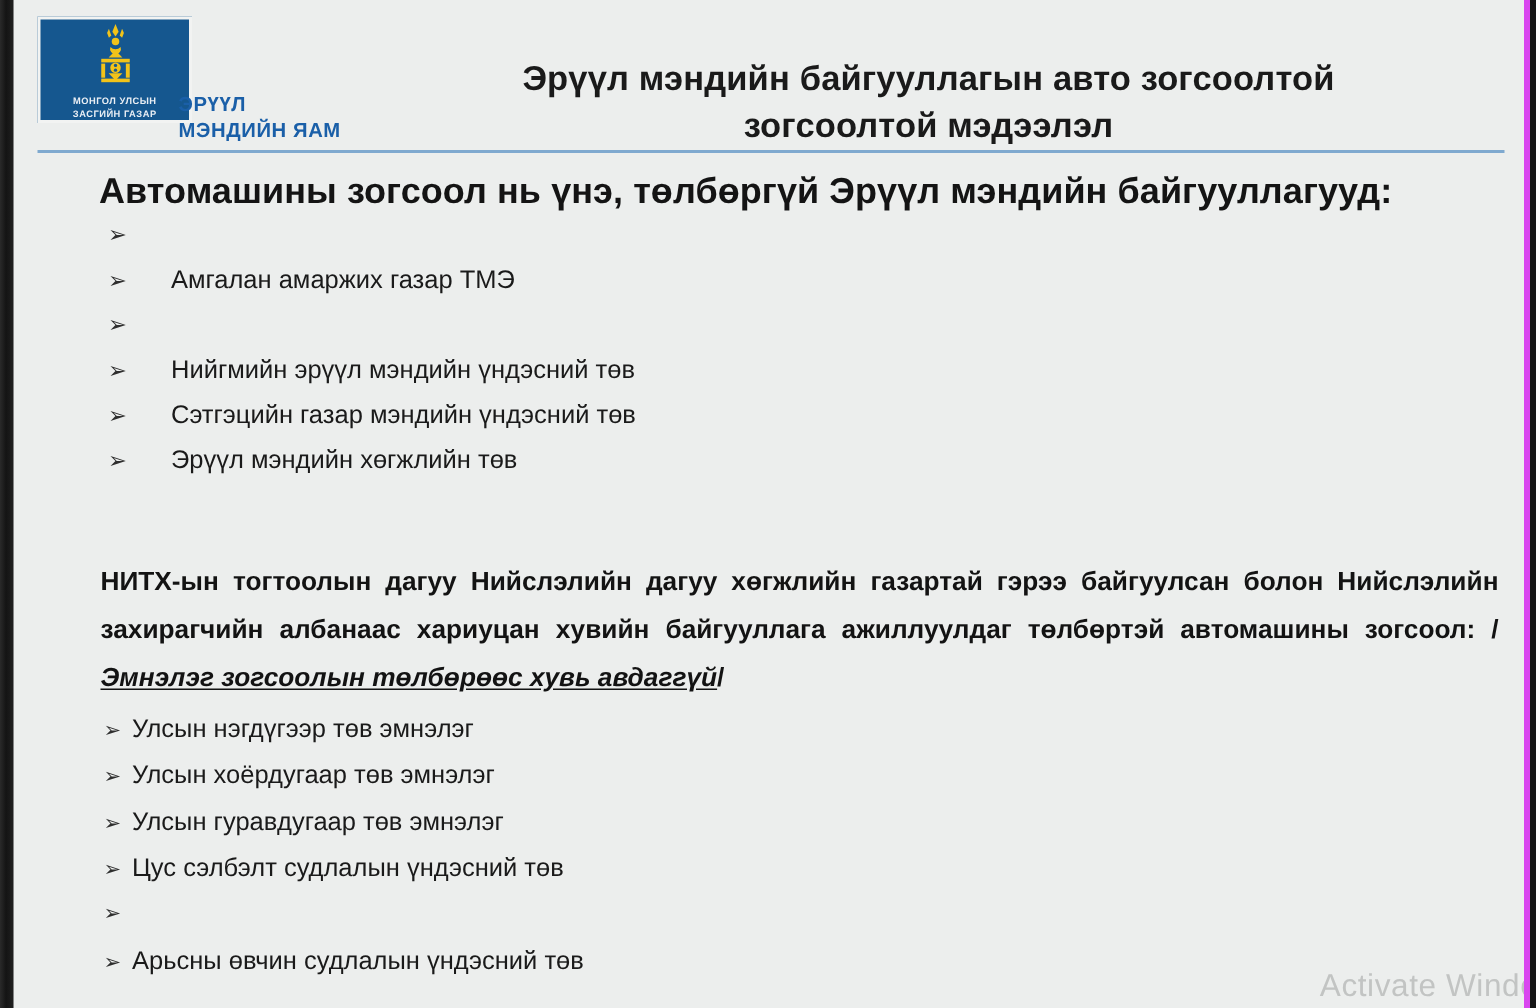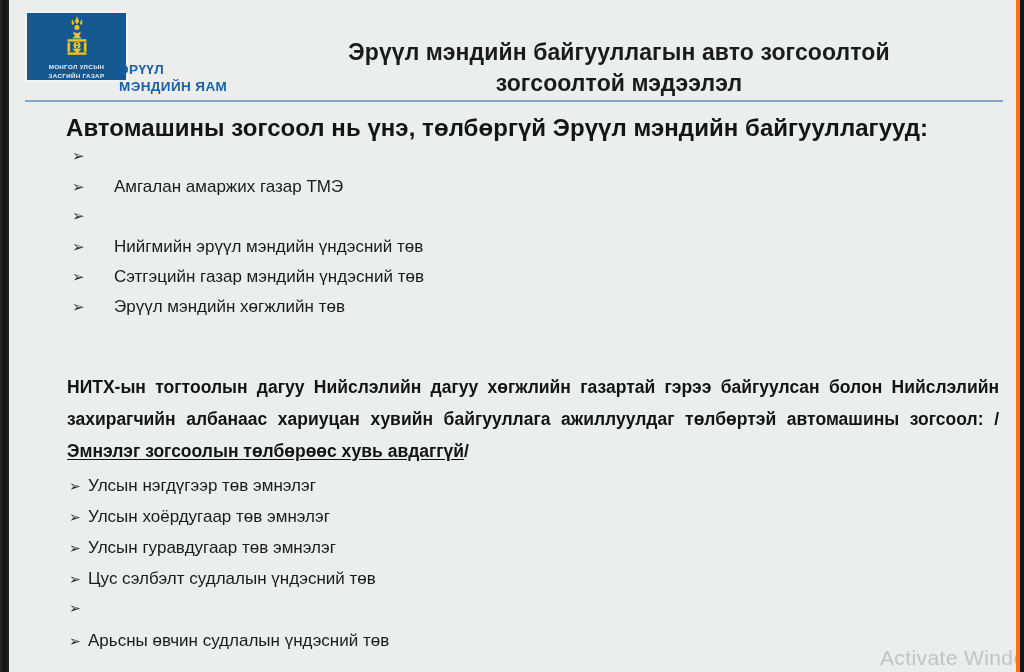--- a/index.html
+++ b/index.html
@@ -28,21 +28,21 @@
     left: 0; top: 0;
     width: 9px; height: 672px;
     background: linear-gradient(to right, #2a2a2a 0%, #141414 45%, #202020 100%);
   }
   #slide {
     position: absolute;
     left: 9px; top: 0;
     width: 1011px;
     height: 672px;
     background: #eceeed;
-    border-right: 4px solid #f97316;
+    border-right: 4px solid #d946ef;
     box-sizing: border-box;
     overflow: hidden;
   }
 
   
   #header {
     position: relative;
     height: 100px;
   }
   #logo-block {
@@ -161,20 +161,21 @@
     font-size: 17.5px;
     font-weight: bold;
     line-height: 32px;
     color: #131313;
     text-align: justify;
     text-justify: inter-word;
   }
   #contract-para .u {
     text-decoration: underline;
     text-underline-offset: 2px;
+    font-style: italic;
   }
 
   
   #list-paid {
     left: 60px;
     top: 376px;
   }
   #list-paid li {
     height: 31px;
     font-size: 17px;

